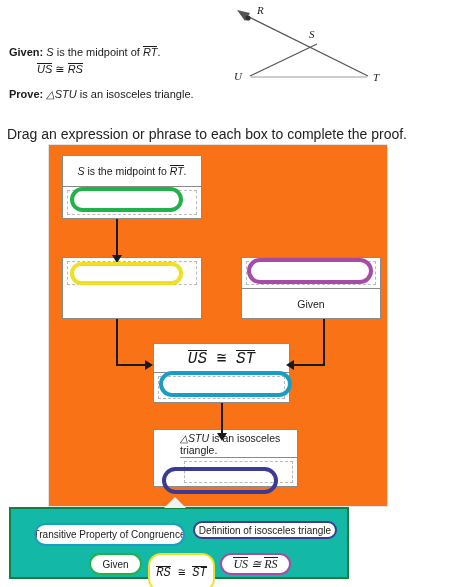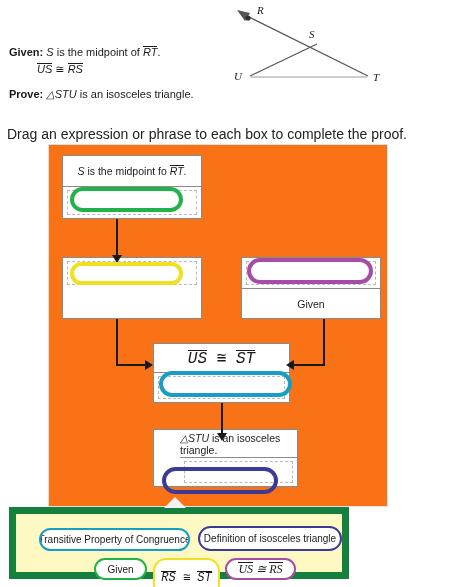--- a/index.html
+++ b/index.html
@@ -122,22 +122,22 @@
     border-top: 5px solid transparent;
     border-bottom: 5px solid transparent;
     border-right: 8px solid #1a1a1a;
   }
 
   
   #answer-bank {
     position: absolute;
     left: 9px; top: 507px;
     width: 340px; height: 72px;
-    background: #fef9c3;
-    border: 7px solid #15803d;
+    background: #14b8a6;
+    border: 2px solid #15803d;
     box-sizing: border-box;
   }
   #bank-notch {
     position: absolute;
     left: 164px; top: 497px;
     width: 0; height: 0;
     border-left: 11px solid transparent;
     border-right: 11px solid transparent;
     border-bottom: 11px solid #f2f2f2;
     z-index: 3;
@@ -288,21 +288,21 @@
 
 </div>
 
 <div id="bank-notch"></div>
 <div id="answer-bank">
 
   <div class="tile" style="left:23px; top:14px; width:151px; height:23px; border-color:#1a9dc4;">
     <span>Transitive Property of Congruence</span>
   </div>
 
-  <div class="tile" style="left:182px; top:12px; width:144px; height:25px; border-color:#3b3b96;">
+  <div class="tile" style="left:182px; top:12px; width:144px; height:18px; border-color:#3b3b96;">
     <span>Definition of isosceles triangle</span>
   </div>
 
   <div class="tile" style="left:78px; top:44px; width:53px; height:22px; border-color:#22b24c;">
     <span>Given</span>
   </div>
 
   <div class="tile mathtile" style="left:137px; top:44px; width:67px; height:39px; border-color:#f0e022;font-family:Liberation Mono, monospace;">
     <span>
       <span class="seg">RS</span>

